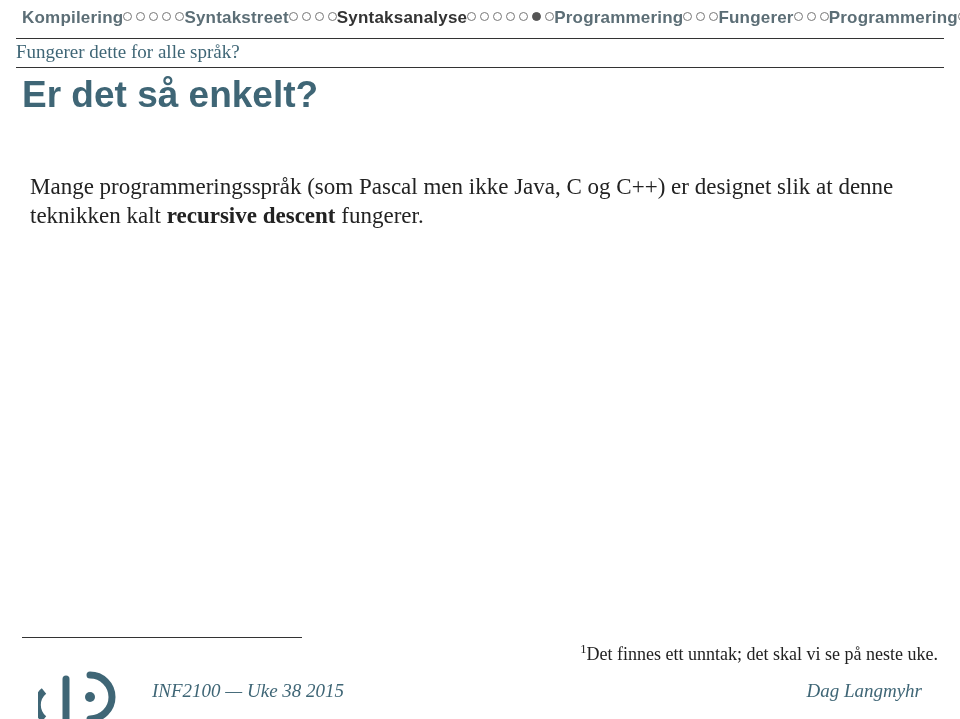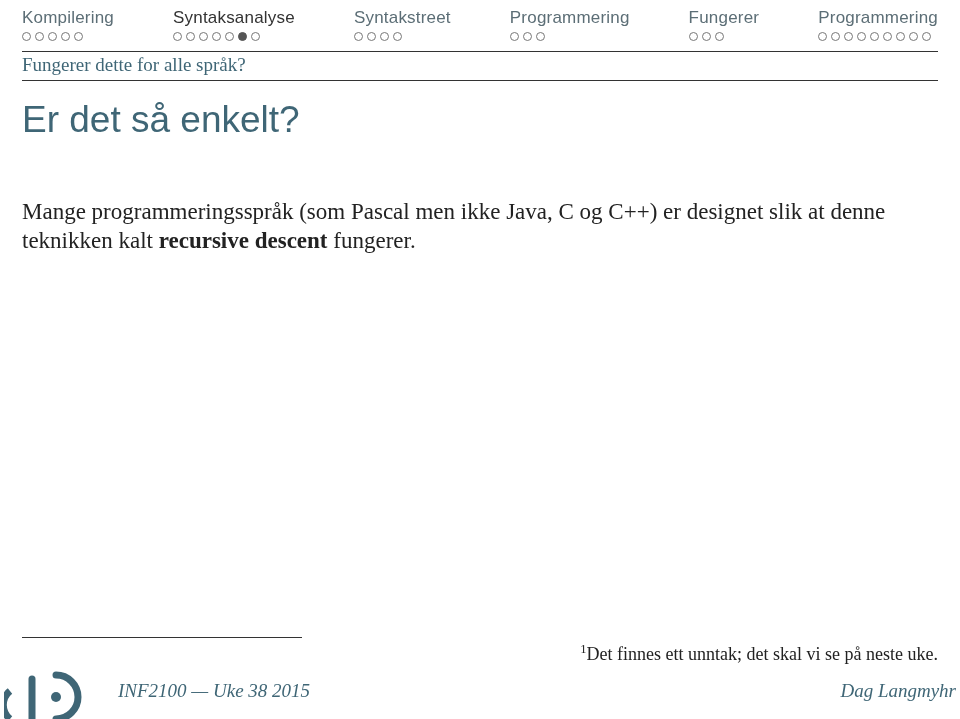--- a/index.html
+++ b/index.html
@@ -17,22 +17,23 @@
   }
   
   .nav {
     display: flex;
     justify-content: space-between;
     padding: 8px 22px 2px 22px;
     color: #5c6e76;
   }
   .nav-item {
     display: flex;
-    flex-direction: column;
+    flex-direction: row;
     align-items: flex-start;
+    font-weight: bold;
   }
   .nav-label {
     font-family: 'Lucida Sans', 'Trebuchet MS', Verdana, sans-serif;
     font-size: 17px;
     color: #5c6e76;
     letter-spacing: 0.2px;
   }
   .nav-active .nav-label { color: #333; }
   .dots {
     display: flex;
@@ -41,49 +42,50 @@
   }
   .dot {
     width: 9px; height: 9px;
     border-radius: 50%;
     border: 1.5px solid #777;
     background: transparent;
   }
   .dot.fill { background: #555; border-color: #555; }
   
   .subheader {
-    padding: 0 22px;
+    padding: 0 16px;
     margin-top: 8px;
   }
   .rule {
     border: none;
     border-top: 1.5px solid #333;
     margin: 4px 0 2px 0;
   }
   .section-label {
     font-family: Georgia, serif;
     font-size: 19px;
     color: #3f6676;
   }
   
   .title {
     padding: 0 22px;
-    margin-top: 18px;
+    margin-top: 6px;
     font-family: 'Lucida Sans', 'Trebuchet MS', Verdana, sans-serif;
-    font-weight: normal;
+    font-weight: bold;
     font-size: 37px;
     color: #3f6676;
   }
   
   .body {
     padding: 0 22px;
     margin-top: 56px;
     font-size: 23px;
     line-height: 1.28;
     color: #222;
+    margin-left: 8px;
   }
   .para { margin-bottom: 26px; max-width: 900px; }
   .bold { font-weight: bold; }
   .sup { font-size: 0.65em; vertical-align: super; }
   
   .footnote-block {
     position: absolute;
     bottom: 54px;
     left: 22px;
     right: 22px;
@@ -101,21 +103,21 @@
   }
   .footnote-text .sup { font-size: 0.7em; }
   
   .footer {
     position: absolute;
     bottom: 10px;
     left: 0; right: 0;
     height: 36px;
     display: flex;
     align-items: center;
-    padding: 0 4px;
+    padding: 0 38px;
   }
   .logo {
     width: 100px; height: 50px;
     position: relative;
     margin-right: 14px;
     flex: 0 0 auto;
     margin-bottom: -6px;
   }
   .footer-text {
     font-style: italic;
@@ -139,38 +141,38 @@
       <div class="nav-item">
         <div class="nav-label">Kompilering</div>
         <div class="dots">
           <span class="dot"></span>
           <span class="dot"></span>
           <span class="dot"></span>
           <span class="dot"></span>
           <span class="dot"></span>
         </div>
       </div>
+      <div class="nav-item">
+        <div class="nav-label">Syntakstreet</div>
+        <div class="dots">
+          <span class="dot"></span>
+          <span class="dot"></span>
+          <span class="dot"></span>
+          <span class="dot"></span>
+        </div>
+      </div>
       <div class="nav-item nav-active">
         <div class="nav-label">Syntaksanalyse</div>
         <div class="dots">
           <span class="dot"></span>
           <span class="dot"></span>
           <span class="dot"></span>
           <span class="dot"></span>
           <span class="dot"></span>
           <span class="dot fill"></span>
-          <span class="dot"></span>
-        </div>
-      </div>
-      <div class="nav-item">
-        <div class="nav-label">Syntakstreet</div>
-        <div class="dots">
-          <span class="dot"></span>
-          <span class="dot"></span>
-          <span class="dot"></span>
           <span class="dot"></span>
         </div>
       </div>
       <div class="nav-item">
         <div class="nav-label">Programmering</div>
         <div class="dots">
           <span class="dot"></span>
           <span class="dot"></span>
           <span class="dot"></span>
         </div>

